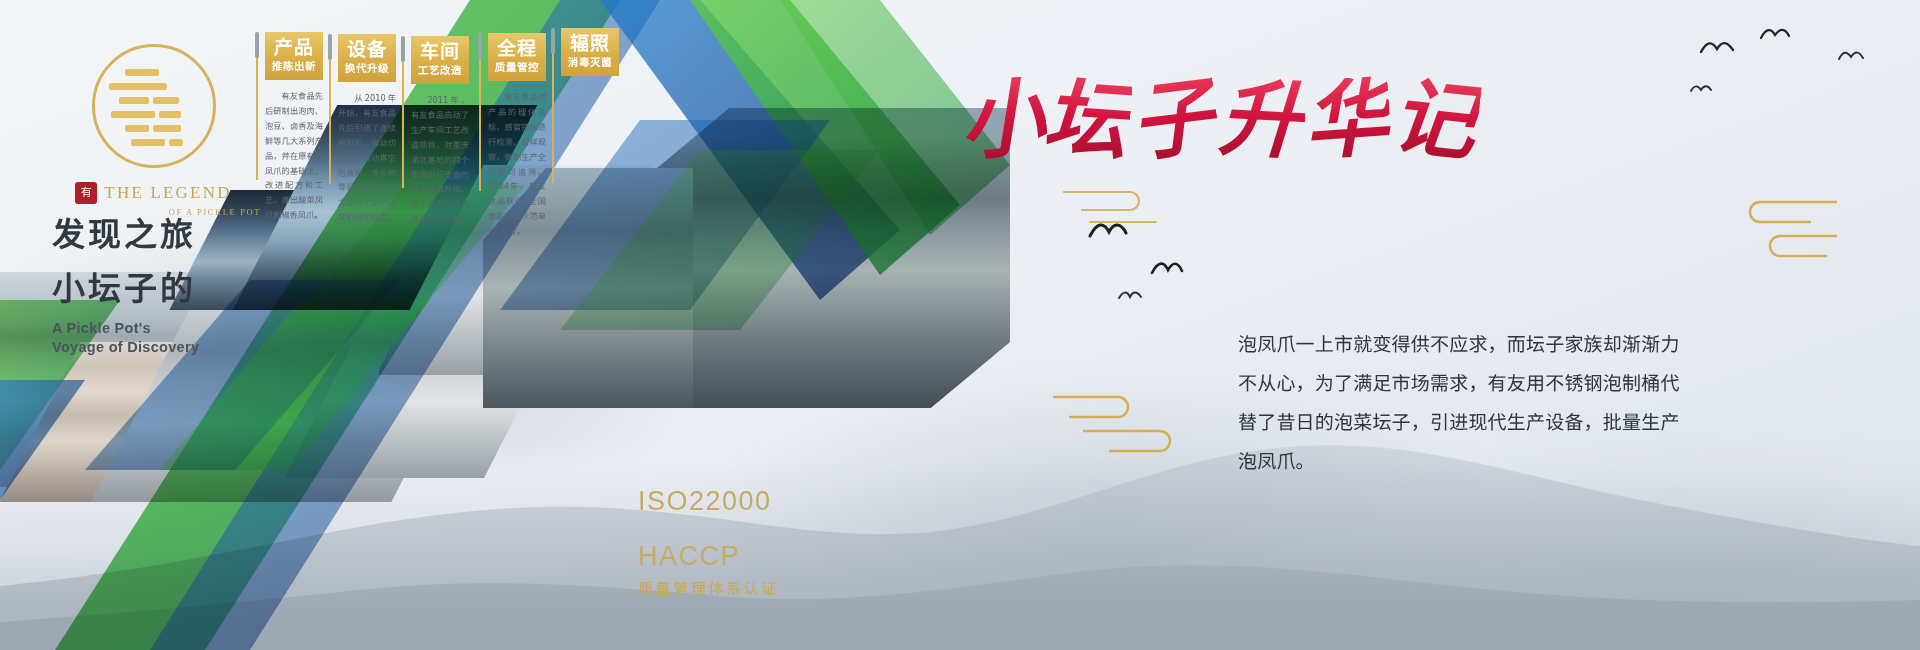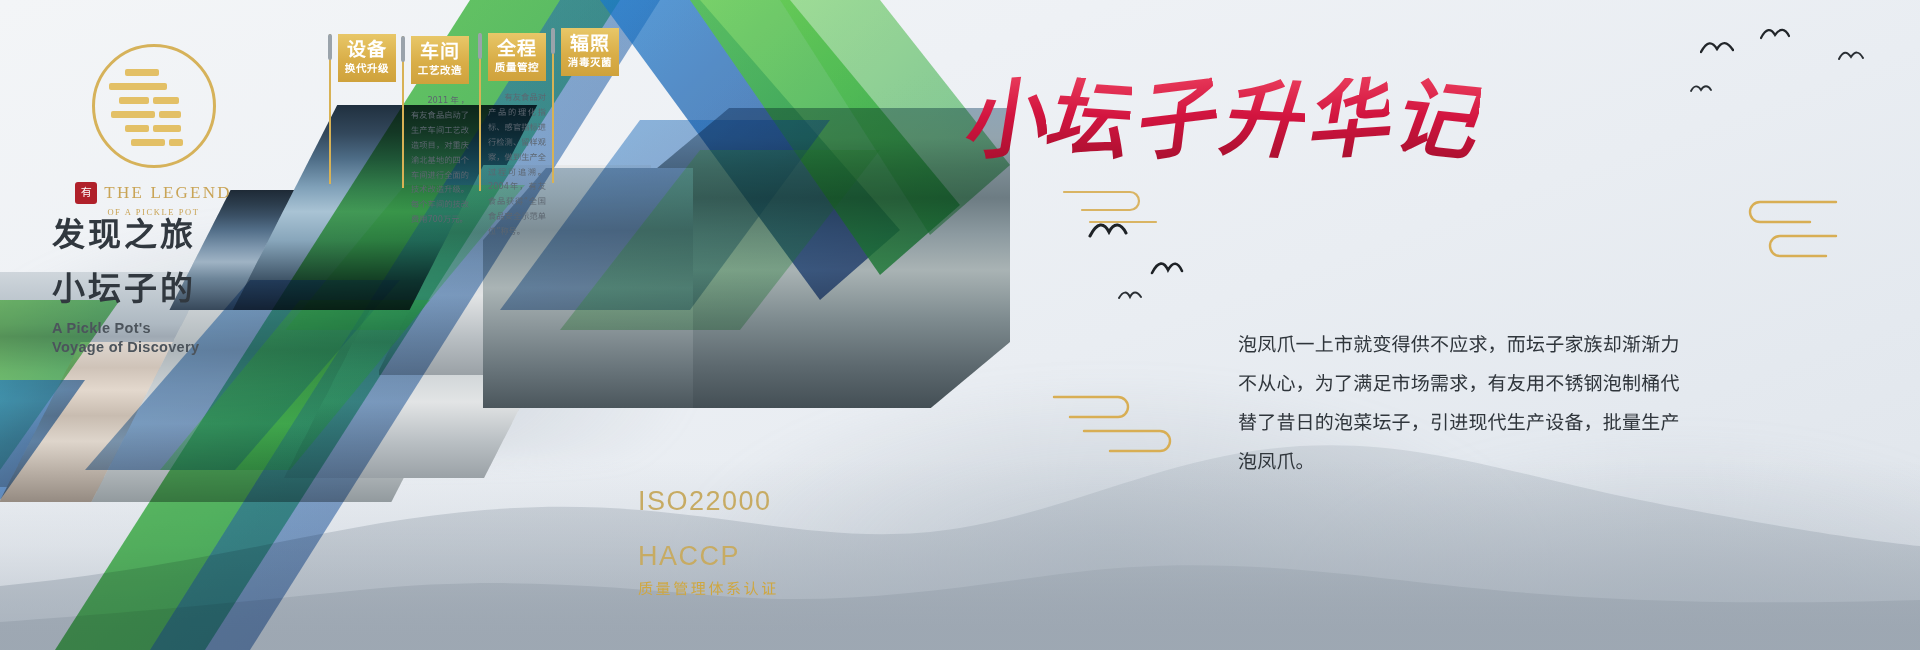--- a/index.html
+++ b/index.html
@@ -63,21 +63,21 @@
   
   .logo-wrap{position:absolute;left:46px;top:44px;width:215px;text-align:center;}
   .seal{width:118px;height:118px;border:3px solid #d6b25a;border-radius:50%;margin:0 auto;
         position:relative;}
   .seal i{position:absolute;display:block;background:#e3c066;border-radius:2px;height:7px;}
   .legend-row{display:flex;align-items:center;justify-content:center;gap:7px;margin-top:14px;}
   .legend-chip{width:22px;height:22px;background:#b0202a;border-radius:3px;color:#fff;
     font-size:11px;line-height:22px;text-align:center;font-family:"DejaVu Sans",sans-serif;}
   .legend-txt{color:#c9a456;font-family:"Liberation Serif",serif;font-size:17px;letter-spacing:2.2px;}
   .legend-sub{color:#c9a456;font-family:"Liberation Serif",serif;font-size:8.5px;
-    letter-spacing:1.6px;margin-top:3px;}
+    letter-spacing:1.6px;margin-top:3px;text-align:right;}
   .cn-title{font-family:"DejaVu Sans",sans-serif;font-weight:700;color:#31383f;
     font-size:33px;line-height:1.22;letter-spacing:3px;margin-top:14px;text-align:left;padding-left:6px;}
   .en-title{font-family:"Liberation Sans",sans-serif;font-weight:700;color:#4c545c;
     font-size:14.5px;line-height:1.35;letter-spacing:.3px;margin-top:9px;text-align:left;padding-left:6px;}
 
   
   .card{position:absolute;width:58px;}
   .card .rule{position:absolute;left:-9px;top:0;width:2px;background:#d8b255;}
   .card .rule:after{content:"";position:absolute;left:-1px;top:0;width:4px;height:26px;
     background:#9aa3ab;border-radius:2px;}
@@ -234,27 +234,36 @@
       <span class="legend-chip">有</span>
       <span class="legend-txt">THE LEGEND</span>
     </div>
     <div class="legend-sub">OF A PICKLE POT</div>
     <div class="cn-title" style="margin-top:-2px">发现之旅</div>
     <div class="cn-title">小坛子的</div>
     <div class="en-title">A Pickle Pot's</div>
     <div class="en-title" style="margin-top:0">Voyage of Discovery</div>
   </div>
 
+  <div class="card" style="left:265px;top:32px;">
+    <div class="rule" style="height:148px"></div>
+    <div class="badge">
+      <span class="b1">产品</span>
+      <span class="b2">推陈出新</span>
+    </div>
+    <div class="body">有友食品先后研制出泡肉、泡豆、卤香及海鲜等几大系列产品，并在原有泡凤爪的基础上，改进配方和工艺，推出酸菜凤爪和椒香凤爪。</div>
+  </div>
 
   <div class="card" style="left:338px;top:34px;">
     <div class="rule" style="height:150px"></div>
     <div class="badge">
       <span class="b1">设备</span>
       <span class="b2">换代升级</span>
     </div>
+    <div class="body">从2010年开始，有友食品先后引进了连续煮制机、自动切制机、自动真空包装机、多头称等现代设备，大大提升了生产过程机械化程度。</div>
   </div>
 
   <div class="card" style="left:411px;top:36px;">
     <div class="rule" style="height:152px"></div>
     <div class="badge">
       <span class="b1">车间</span>
       <span class="b2">工艺改造</span>
     </div>
     <div class="body">2011年，有友食品启动了生产车间工艺改造项目，对重庆渝北基地的四个车间进行全面的技术改造升级。每个车间的技改费用700万元。</div>
   </div>

